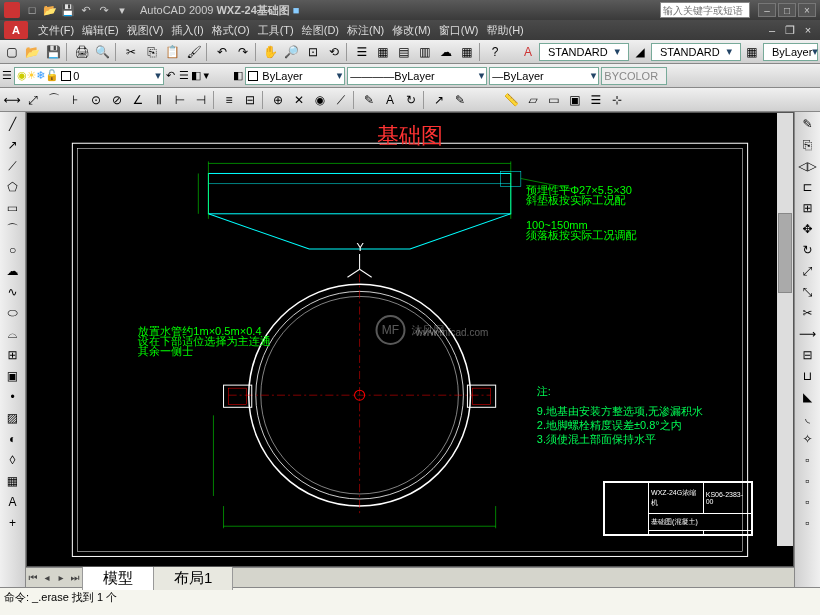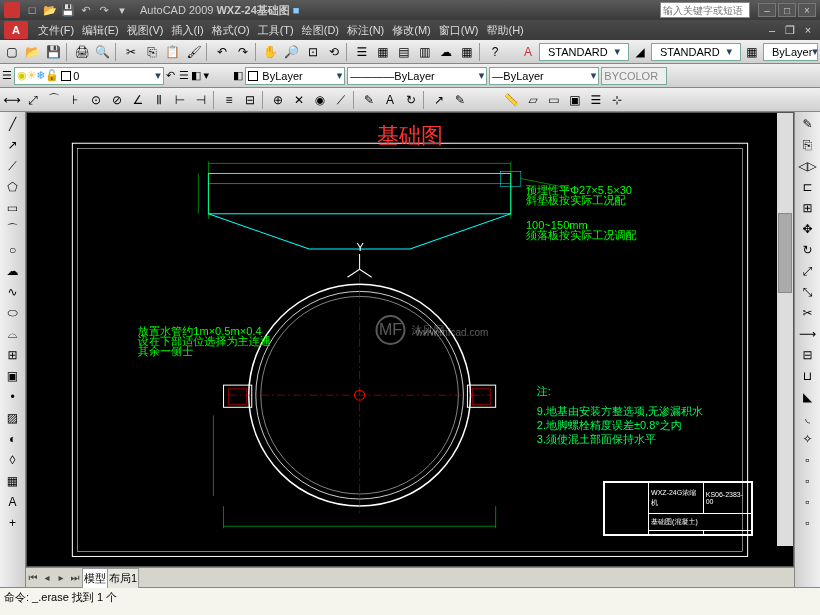--- a/index.html
+++ b/index.html
@@ -27,28 +27,28 @@
 .propbar .dropdown .arrow{margin-left:auto;color:#246}
 .workarea{display:flex;height:475px}
 .lefttb{width:26px;background:linear-gradient(90deg,#f0f0f0,#d0d0d0);border-right:1px solid #888;display:flex;flex-direction:column;padding:2px 0;gap:1px}
 .lefttb .tbtn{width:22px;height:20px;border:1px solid transparent;display:flex;align-items:center;justify-content:center;cursor:pointer;font-size:12px;margin:0 auto}
 .righttb{width:26px;background:linear-gradient(90deg,#d0d0d0,#f0f0f0);border-left:1px solid #888;display:flex;flex-direction:column;padding:2px 0;gap:1px}
 .righttb .tbtn{width:22px;height:20px;border:1px solid transparent;display:flex;align-items:center;justify-content:center;cursor:pointer;font-size:12px;margin:0 auto}
 .canvas-wrap{flex:1;display:flex;flex-direction:column}
 .canvas{flex:1;background:#000;position:relative;overflow:hidden;border:1px solid #555}
 .tabs{height:20px;background:#d5d5cc;display:flex;align-items:center;border-top:1px solid #888}
 .tabs .tabarrow{width:14px;height:16px;display:flex;align-items:center;justify-content:center;cursor:pointer;font-size:10px;color:#444}
-.tabs .tab{padding:2px 1px;background:#e8e8e0;border:1px solid #999;border-bottom:none;font-size:11px;cursor:pointer;margin-right:-1px}
+.tabs .tab{padding:2px 20px;background:#e8e8e0;border:1px solid #999;border-bottom:none;font-size:15px;cursor:pointer;margin-right:-1px}
 .tabs .tab.active{background:#fff}
 .cmdline{height:48px;background:#f5f5ee;border-top:1px solid #888;padding:2px 4px;font-size:11px;font-family:monospace;overflow:hidden}
 .cmdline .line{line-height:14px}
 .drawing{position:absolute;inset:0}
 .title-text{position:absolute;top:8px;left:50%;transform:translateX(-50%);color:#f33;font-size:22px;font-family:"SimSun"}
 .watermark{position:absolute;top:48%;left:50%;transform:translate(-50%,-50%);color:rgba(255,255,255,0.35);font-size:24px;pointer-events:none;display:flex;align-items:center;gap:6px}
-.watermark .wlogo{width:30px;height:30px;border:2px solid rgba(255,255,255,0.35);border-radius:50%;display:flex;align-items:center;justify-content:center;font-size:16px}
+.watermark .wlogo{width:30px;height:30px;border:2px solid rgba(255,255,255,0.35);border-radius:50%;display:flex;align-items:center;justify-content:center;font-size:12px}
 .watermark .wsub{position:absolute;top:12px;left:40px;font-size:10px}
 .notes{position:absolute;right:90px;bottom:120px;color:#0f5;font-size:9px;line-height:14px}
 .titleblock{position:absolute;right:40px;bottom:30px;width:150px;height:55px;border:1px solid #fff}
 .titleblock td{border:1px solid #fff;color:#fff;font-size:7px;padding:1px 2px}
 .scrollbar-v{position:absolute;right:0;top:0;bottom:20px;width:16px;background:#ddd}
 .scrollbar-v .thumb{position:absolute;left:1px;right:1px;top:100px;height:80px;background:#aaa;border:1px solid #888}
 </style>
 </head>
 <body>
 

